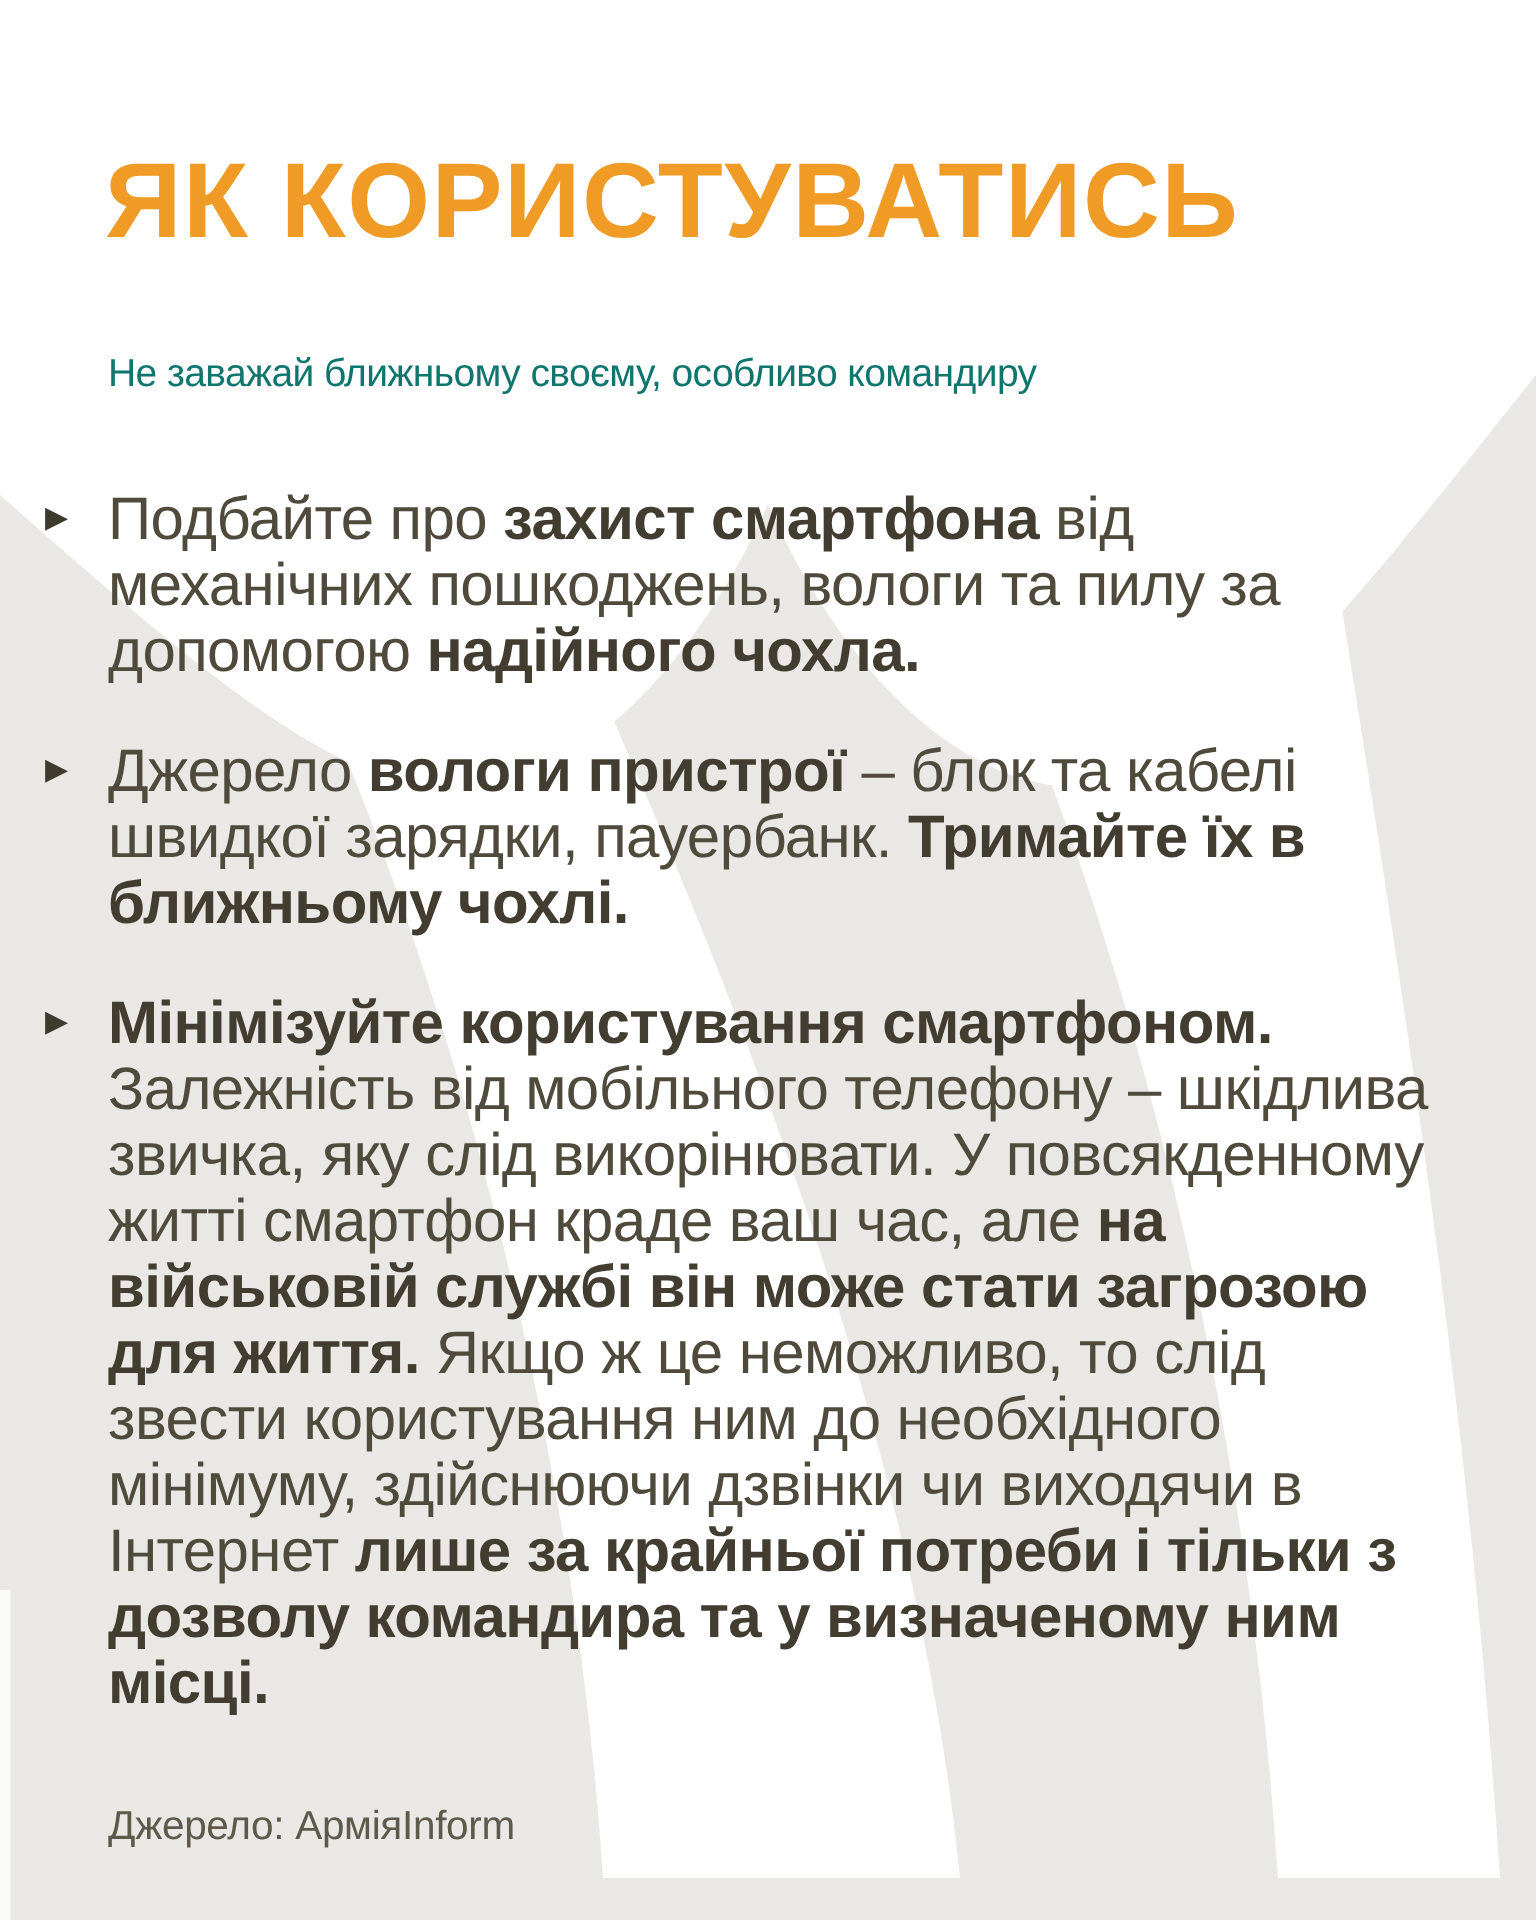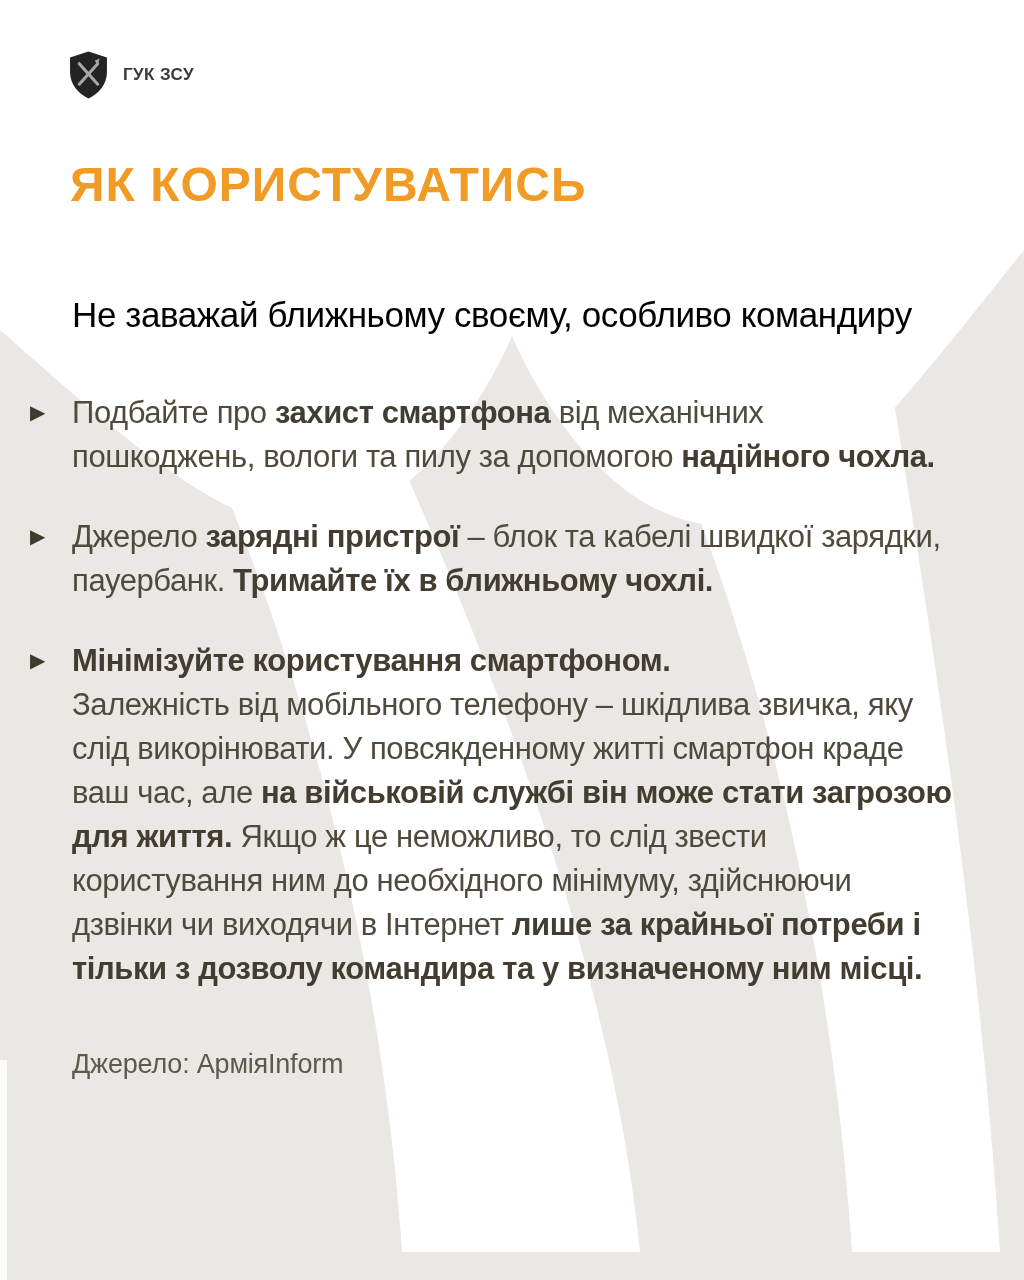--- a/index.html
+++ b/index.html
@@ -16,42 +16,42 @@
 
   
   .logos{display:flex;align-items:center;gap:34px;padding-top:50px;padding-left:4px;}
   .logo-group{display:flex;align-items:center;gap:14px;}
   .logo-group svg{display:block;}
   .logo-label{font-size:17px;font-weight:bold;color:#3d3b36;letter-spacing:0.4px;}
 
   
   .title{
     margin:52px 0 0 6px;
-    font-size:48px;line-height:65px;font-weight:bold;
+    font-size:71px;line-height:65px;font-weight:bold;
     color:#f09b26;letter-spacing:1px;
   }
 
   
   .subtitle{
-    margin:78px 0 0 8px;
-    font-size:35px;line-height:40px;
-    color:#000000;letter-spacing:-0.4px;
+    margin:61px 0 0 8px;
+    font-size:26px;line-height:40px;
+    color:#0f766e;letter-spacing:-0.4px;
   }
 
   
   .bullets{list-style:none;margin:56px 0 0 0;padding:0;max-width:890px;}
   .bullets li{display:flex;margin-bottom:36px;}
   .marker{
     flex:0 0 42px;
     font-size:20px;line-height:42px;
     color:#3f3a2e;padding-left:-30px;margin-left:-34px;
   }
   .btext{
     flex:1;
-    font-size:31px;line-height:44px;
+    font-size:40px;line-height:44px;
     color:#4f4a3c;letter-spacing:-0.4px;
   }
   .btext .bold{font-weight:bold;color:#423d30;}
 
   
   .footer{
     margin:58px 0 0 8px;
     font-size:27px;color:#5e594b;letter-spacing:-0.2px;
   }
 </style>
@@ -68,47 +68,36 @@
     <path fill="#ffffff" d="M190,410 C300,650 382,950 402,1252
              L640,1252 C610,950 482,640 375,404 Z"></path>
     <path fill="#ffffff" d="M655,410 C762,650 832,950 852,1252
              L1000,1252 C980,940 932,640 895,408 Z"></path>
     <rect x="0" y="1060" width="7" height="220" fill="#fbfbfa"></rect>
   </svg>
 
   <div class="content">
 
     <header class="logos">
-      <div class="logo-group">
-        <svg width="41" height="50" viewBox="0 0 40 48">
-          <path d="M20 1 L38 7 V21 C38 33 30 42 20 47 C10 42 2 33 2 21 V7 Z" fill="#232323"></path>
-          <g stroke="#a8a8a6" stroke-width="3" stroke-linecap="round">
-            <line x1="11" y1="33" x2="29" y2="13"></line>
-            <line x1="11" y1="13" x2="29" y2="33"></line>
-          </g>
-          <path d="M26 10 L31 8 L29 14 Z" fill="#a8a8a6"></path>
-        </svg>
-        <span class="logo-label">ГУК ЗСУ</span>
-      </div>
     </header>
 
     <h1 class="title">
         <div>ЯК КОРИСТУВАТИСЬ</div>
       </h1>
 
     <p class="subtitle">Не заважай ближньому своєму, особливо командиру</p>
 
     <ul class="bullets">
       <li>
         <span class="marker">▶</span>
         <div class="btext"><span>Подбайте про </span><span class="bold">захист смартфона</span><span> від механічних пошкоджень, вологи та пилу за допомогою </span><span class="bold">надійного чохла.</span></div>
       </li>
       <li>
         <span class="marker">▶</span>
-        <div class="btext"><span>Джерело </span><span class="bold">зарядні пристрої</span><span> – блок та кабелі швидкої зарядки, пауербанк. </span><span class="bold">Тримайте їх в ближньому чохлі.</span></div>
+        <div class="btext"><span>Джерело </span><span class="bold">вологи пристрої</span><span> – блок та кабелі швидкої зарядки, пауербанк. </span><span class="bold">Тримайте їх в ближньому чохлі.</span></div>
       </li>
       <li>
         <span class="marker">▶</span>
         <div class="btext"><span class="bold">Мінімізуйте користування смартфоном.</span><br><span>Залежність від мобільного телефону – шкідлива звичка, яку слід викорінювати. У повсякденному житті смартфон краде ваш час, але </span><span class="bold">на військовій службі він може стати загрозою для життя.</span><span> Якщо ж це неможливо, то слід звести користування ним до необхідного мінімуму, здійснюючи дзвінки чи виходячи в Інтернет </span><span class="bold">лише за крайньої потреби і тільки з дозволу командира та у визначеному ним місці.</span></div>
       </li>
     </ul>
 
     <p class="footer">Джерело: АрміяInform</p>
 
   </div>

